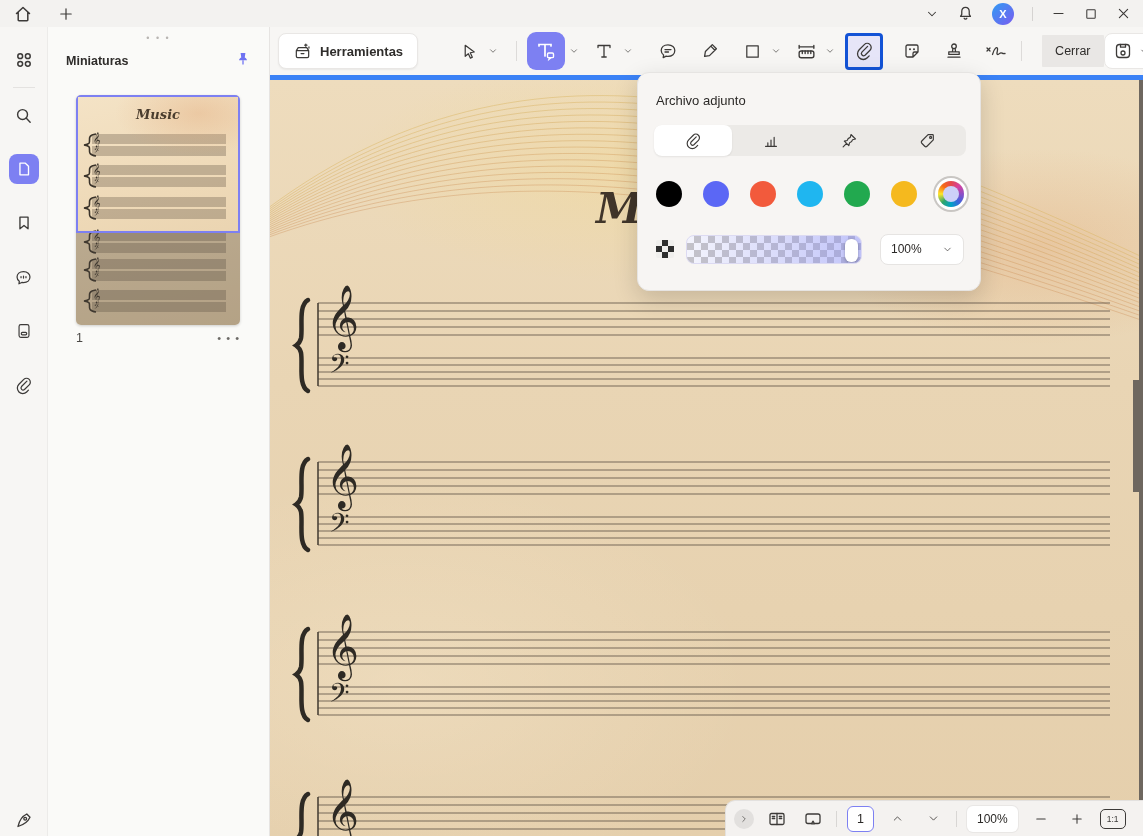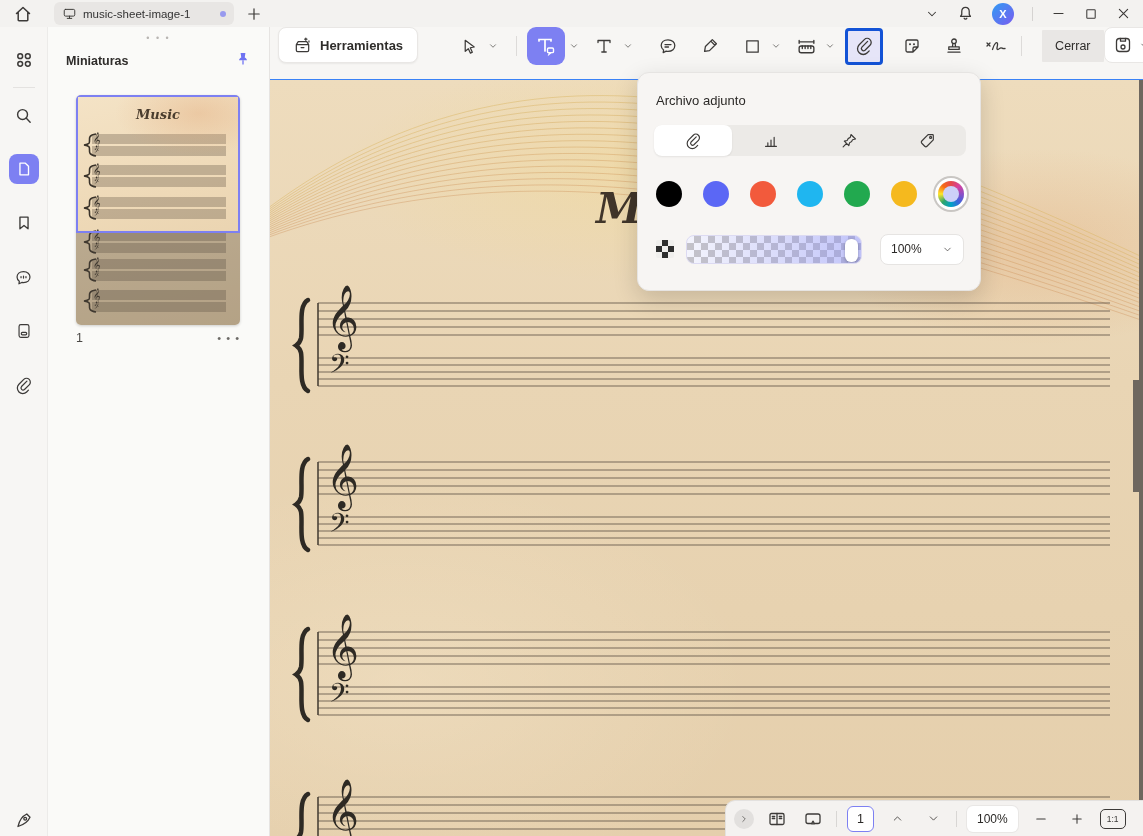--- a/index.html
+++ b/index.html
@@ -37,21 +37,21 @@
      background:linear-gradient(165deg,#f4e3c6 0%,#eed9b7 45%,#e5cda8 100%); box-shadow:0 1px 3px rgba(0,0,0,.18); }
   #thumb-card::before { content:""; position:absolute; inset:0; background:radial-gradient(ellipse 120px 60px at 75% 8%,rgba(224,160,110,.35),transparent 70%); }
   #thumb-title { position:absolute; left:0; right:0; top:12px; text-align:center; font-family:"DejaVu Serif",serif; font-style:italic; font-weight:bold; font-size:13px; color:#4a3d2e; }
   #thumb-dim { position:absolute; left:0; right:0; top:138px; bottom:0; background:rgba(78,72,62,.32); }
   #thumb-viewport { position:absolute; left:0; top:0; width:164px; height:138px; border:2px solid var(--accent,#6468ef); }
   #thumb-footer { position:absolute; left:28px; top:304px; width:164px; display:flex; align-items:center; }
   #thumb-page-num { font-size:12.5px; color:#4a4846; }
   #thumb-more { margin-left:auto; color:#6b6966; font-size:11px; letter-spacing:1px; }
 
   
-  #toolbar { position:absolute; left:270px; top:27px; width:873px; height:53px; background:#f7f6f4; border-bottom:1px solid #3b82f6; display:flex; align-items:flex-start; }
+  #toolbar { position:absolute; left:270px; top:27px; width:873px; height:53px; background:#f7f6f4; border-bottom:5px solid #3b82f6; display:flex; align-items:center; }
   #tools-btn { margin-left:8px; height:36px; padding:0 14px; background:#fff; border:1px solid #e9e7e5; border-radius:8px; box-shadow:0 1px 2px rgba(0,0,0,.06); display:flex; align-items:center; gap:8px; font-size:13px; font-weight:700; color:#2f2d2b; }
   #tool-strip { display:flex; align-items:center; margin-left:36px; gap:2px; }
   .tool { width:30px; height:34px; display:flex; align-items:center; justify-content:center; border-radius:6px; }
   .chev { width:14px; height:30px; display:flex; align-items:center; justify-content:center; margin-right:6px; }
   .strip-divider { width:1px; height:20px; background:#dddbd9; margin:0 8px; }
   #edit-text-tool { width:38px; height:38px; background:var(--accent,#7d80f2); border-radius:9px; }
   #attach-tool { width:38px; height:37px; border:3px solid var(--active-border,#1353d6); background:#e6e5f8; border-radius:4px; }
   #close-btn { margin-left:10px; height:32px; padding:0 13px; background:#e9e7e5; border-radius:1px; font-size:12.5px; color:#2f2d2b; display:flex; align-items:center; }
   #toolbar-right { margin-left:auto; margin-right:10px; height:36px; background:#fff; border:1px solid #e9e7e5; border-radius:8px; display:flex; align-items:center; padding:0 8px; gap:6px; }
 
@@ -96,28 +96,20 @@
   .sb-icon { display:flex; align-items:center; justify-content:center; width:26px; height:26px; }
 </style>
 </head>
 <body>
 
 <header id="titlebar">
   <div id="home-btn">
     <svg class="ic" width="20" height="20" viewBox="0 0 20 20">
         <path d="M3.5,9.5 L10,3.5 L16.5,9.5 M5.2,8.2 V16 a0.8,0.8 0 0 0 0.8,0.8 h8 a0.8,0.8 0 0 0 0.8,-0.8 V8.2"></path>
       </svg>
-  </div>
-  <div id="doc-tab">
-    <svg class="ic thin" width="15" height="15" viewBox="0 0 20 20">
-        <rect x="3" y="4.5" width="14" height="9" rx="1.8"></rect>
-        <path d="M10,13.5 V16 M7,16.5 H13"></path>
-      </svg>
-    <span class="tab-title">music-sheet-image-1</span>
-    <span id="tab-dot"></span>
   </div>
   <div id="new-tab">
     <svg class="ic" width="16" height="16" viewBox="0 0 20 20">
         <path d="M10,3.5 V16.5 M3.5,10 H16.5"></path>
       </svg>
   </div>
   <div id="titlebar-right">
     <span>
         <svg class="ic" width="14" height="14" viewBox="0 0 20 20">
           <path d="M5,7.5 L10,12.5 L15,7.5"></path>

